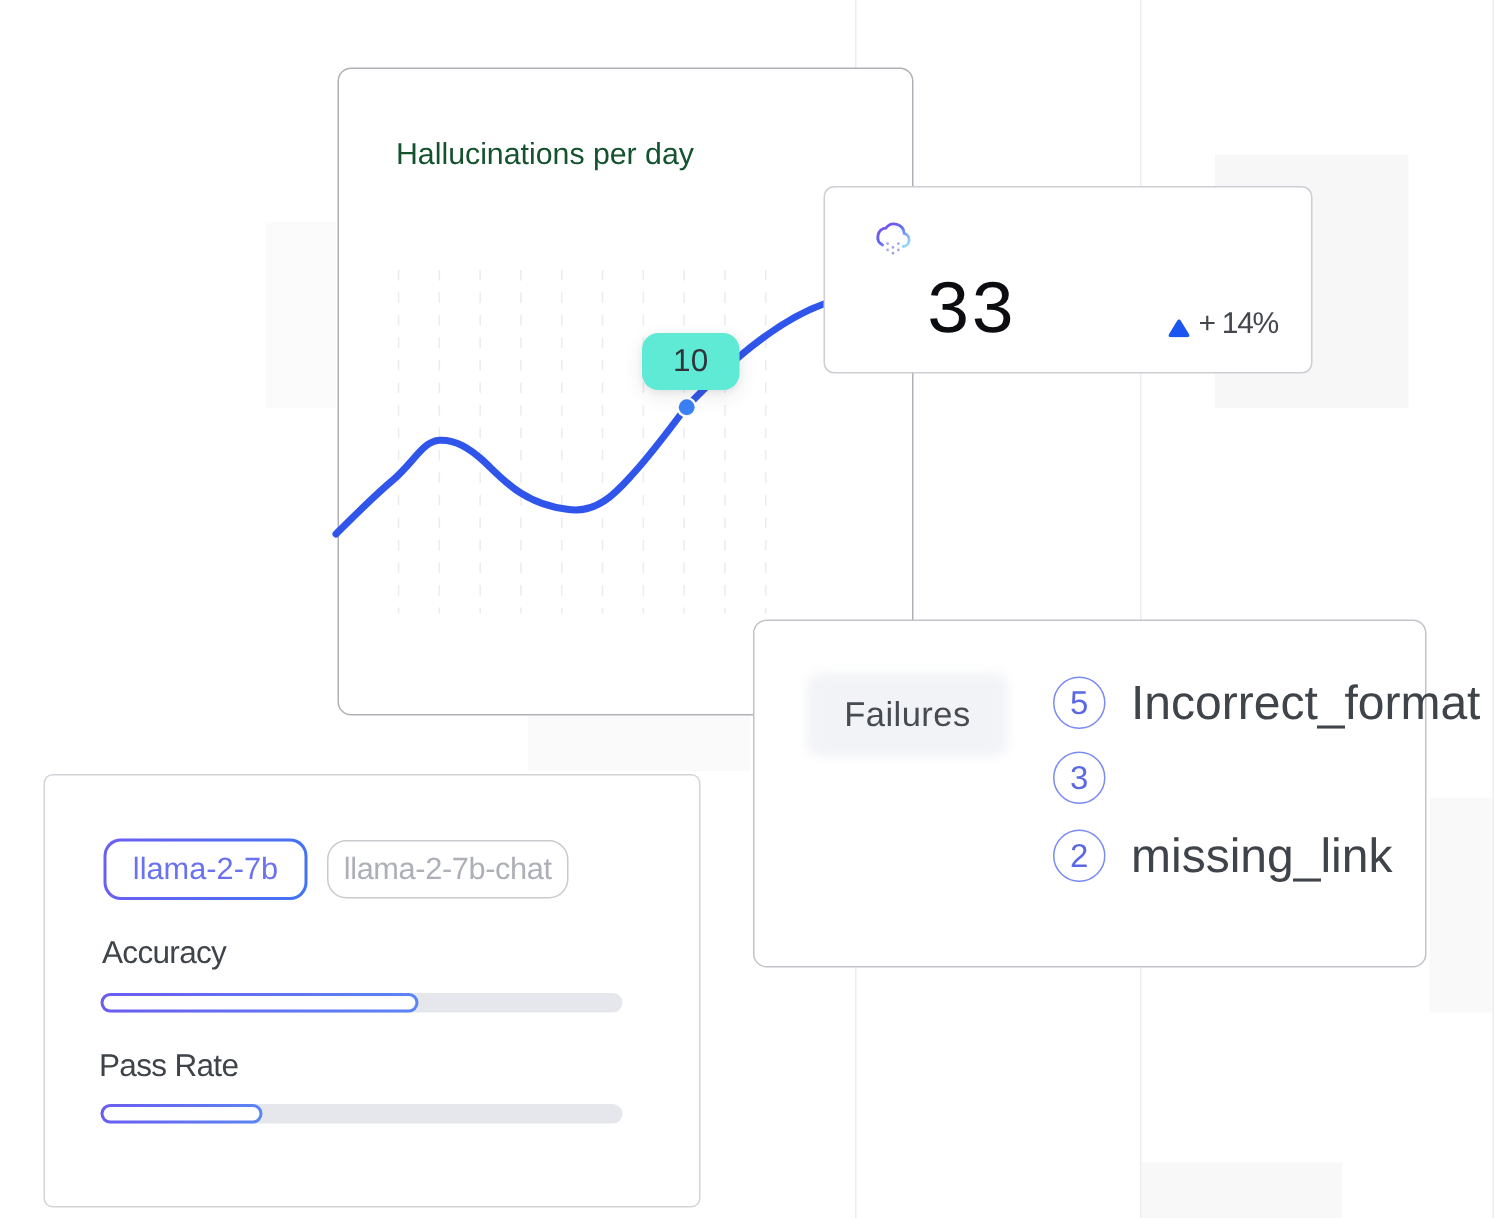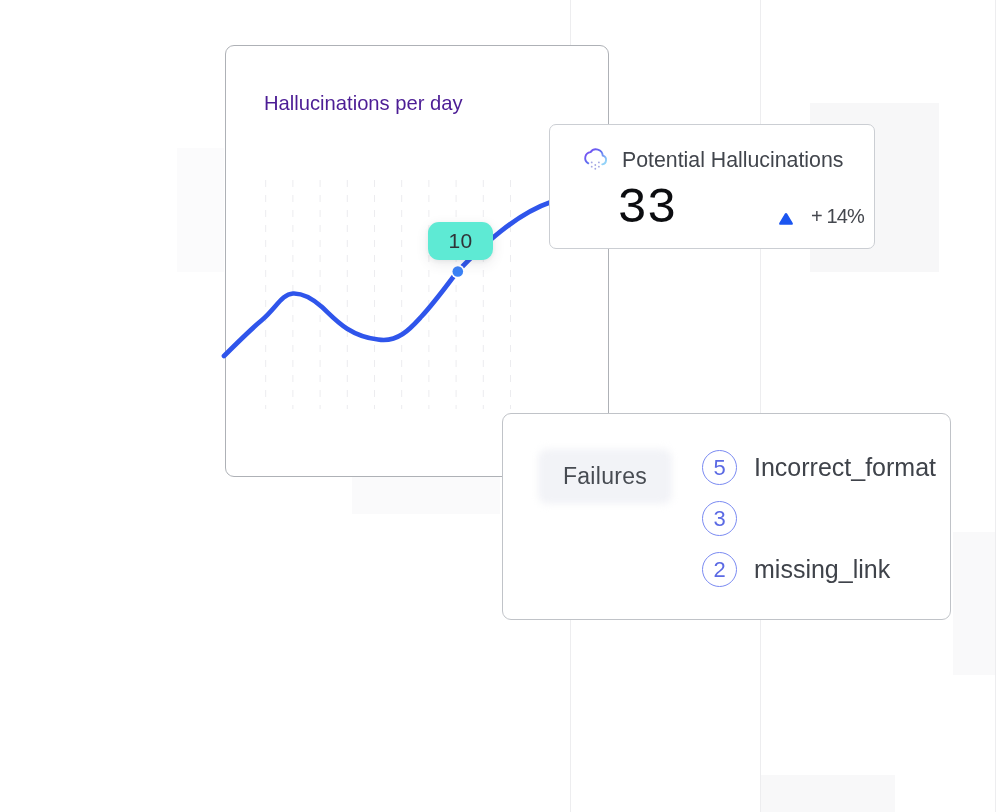--- a/index.html
+++ b/index.html
@@ -9,49 +9,49 @@
   .stage{position:absolute;left:0;top:0;width:1000px;height:812px;filter:blur(0px);}
 
   
   .bgline{position:absolute;background:#ededef;width:1px;}
   .bgrect{position:absolute;background:#f7f7f8;}
 
   .card{position:absolute;background:#fff;border:1px solid #c9ccd1;border-radius:11px;box-sizing:border-box;}
 
   
   #chart-card{left:225px;top:45px;width:384px;height:432px;border-color:#aeb1b6;border-radius:9px;}
-  .chart-title{position:absolute;left:38px;top:46px;font-size:20.2px;color:#4c1d95;letter-spacing:0;}
+  .chart-title{position:absolute;left:38px;top:46px;font-size:20.2px;color:#14532d;letter-spacing:0;}
   #chart-svg{position:absolute;left:0px;top:0px;}
 
   
   #tooltip{position:absolute;left:428px;top:222px;width:65px;height:38px;border-radius:11px;background:#5eead4;
     box-shadow:0 4px 13px rgba(60,64,74,.11), 0 1px 4px rgba(60,64,74,.07);
     display:flex;align-items:center;justify-content:center;}
   #tooltip span{font-size:21px;color:#303338;letter-spacing:.2px;}
 
   
   #ph-card{left:549px;top:124px;width:326px;height:125px;border-color:#cbced3;border-radius:7px;}
   #ph-icon{position:absolute;left:30px;top:18px;width:31px;height:31px;}
   #ph-title{position:absolute;left:72px;top:23px;font-size:21.3px;color:#41454c;letter-spacing:0;}
   #ph-value{position:absolute;left:67px;top:59px;font-size:50px;color:#0c0d10;letter-spacing:-.4px;line-height:1;font-family:Liberation Mono, monospace;}
-  #ph-delta{position:absolute;left:228px;top:83px;display:flex;align-items:flex-end;gap:17px;}
+  #ph-delta{position:absolute;left:228px;top:83px;display:flex;align-items:flex-end;gap:5px;}
   #ph-delta .tri{width:16px;height:13px;display:block;}
   #ph-delta .txt{font-size:20px;color:#44474e;letter-spacing:-.85px;line-height:17px;}
 
   
-  #fail-card{left:502px;top:413px;width:449px;height:207px;border-color:#c0c3c8;border-radius:9px;}
+  #fail-card{left:502px;top:413px;width:449px;height:232px;border-color:#c0c3c8;border-radius:9px;}
   #fail-label{position:absolute;left:35px;top:35px;width:134px;height:55px;
     display:flex;align-items:center;justify-content:center;}
   #fail-label:before{content:"";position:absolute;left:0;top:0;right:0;bottom:0;background:#f2f3f7;border-radius:9px;filter:blur(3.5px);}
   #fail-label span{position:relative;}
   #fail-label span{font-size:23px;color:#474b52;letter-spacing:.3px;}
   .fail-row{position:absolute;display:flex;align-items:center;}
   .fail-badge{width:35px;height:35px;border-radius:50%;border:1.5px solid #7b8bf2;display:flex;align-items:center;justify-content:center;box-sizing:border-box;}
   .fail-badge span{font-size:22px;color:#5b6ae4;letter-spacing:0;line-height:1;}
-  .fail-name{margin-left:17px;font-size:25px;color:#3f434a;letter-spacing:0;}
+  .fail-name{margin-left:17px;font-size:32px;color:#3f434a;letter-spacing:0;}
 
   
   #llama-card{left:29px;top:516px;width:438px;height:289px;border-color:#d2d4d8;border-radius:6px;}
   .chip{position:absolute;display:flex;align-items:center;justify-content:center;box-sizing:border-box;}
   #chip0{left:39px;top:42px;width:136px;height:41px;border-radius:11.5px;background:linear-gradient(100deg,#6d5ff2,#4273f5);padding:1.8px;}
   #chip0>span{display:flex;align-items:center;justify-content:center;width:100%;height:100%;background:#fff;border-radius:9.8px;}
   #chip0 span{font-size:20.5px;color:#6a72ef;letter-spacing:0;}
   #chip1 span{display:block;}
   #chip1{left:188px;top:43px;width:161px;height:39px;border-radius:13px;border:1.4px solid #c8cace;}
   #chip1 span{font-size:20.5px;color:#adb0b6;letter-spacing:-0.25px;}
@@ -112,21 +112,20 @@
       <path d="M8.6,21.0 A6.2,6.2 0 0 1 10.9,9.4 A7.0,7.0 0 0 1 23.5,13.0 A4.6,4.6 0 0 1 23.0,22.0" fill="none" stroke="url(#cg)" stroke-width="1.95" stroke-linecap="round"></path>
       <g fill="#a3a6e3">
         <circle cx="12.1" cy="20.0" r="0.95"></circle>
           <circle cx="19.5" cy="20.0" r="0.95"></circle>
         <circle cx="15.8" cy="22.7" r="0.95"></circle>
           <circle cx="12.1" cy="24.4" r="0.95"></circle>
         <circle cx="19.5" cy="24.4" r="0.95"></circle>
           <circle cx="15.8" cy="26.6" r="0.95"></circle>
       </g>
     </svg>
-    <div id="ph-title">Potential Hallucinations</div>
     <div id="ph-value">33</div>
     <div id="ph-delta">
       <svg class="tri" viewBox="0 0 16 14">
         <path d="M8,1.1 C8.55,1.1 9.0,1.45 9.3,2.0 L15.1,11.5 C15.85,12.75 15.3,13.8 13.9,13.8 L2.1,13.8 C0.7,13.8 0.15,12.75 0.9,11.5 L6.7,2.0 C7.0,1.45 7.45,1.1 8,1.1 Z" fill="#1b55f0"></path>
       </svg>
       <span class="txt">+ 14%</span>
     </div>
   </div>
 
   <div class="card" id="fail-card">
@@ -145,14 +144,32 @@
         </div>
     </div>
     <div class="fail-row" style="left:199px;top:138px;">
       <div class="fail-badge">
           <span>2</span>
         </div>
       <div class="fail-name">missing_link</div>
     </div>
   </div>
 
+  <div class="card" id="llama-card">
+    <div class="chip" id="chip0">
+      <span>llama-2-7b</span>
+    </div>
+    <div class="chip" id="chip1">
+      <span>llama-2-7b-chat</span>
+    </div>
+    <div class="met-label" style="left:38px;top:107px;">Accuracy</div>
+    <div class="met-track" style="left:37px;top:145px;width:348px;"></div>
+    <div class="met-fill" style="left: 37px; top: 145px; width: 212px;">
+        <i></i>
+      </div>
+    <div class="met-label" style="left:36px;top:182px;">Pass Rate</div>
+    <div class="met-track" style="left:37px;top:219px;width:348px;"></div>
+    <div class="met-fill" style="left: 37px; top: 219px; width: 108px;">
+        <i></i>
+      </div>
+  </div>
 
 </div>
 
 </body></html>

